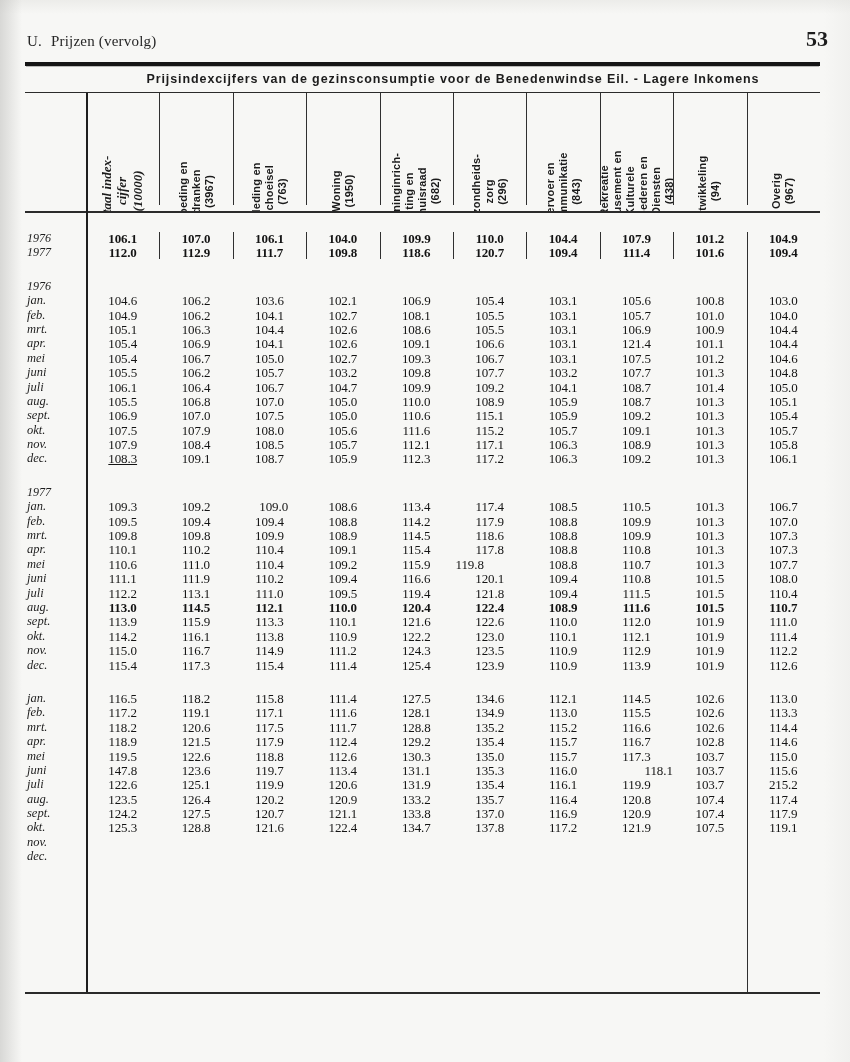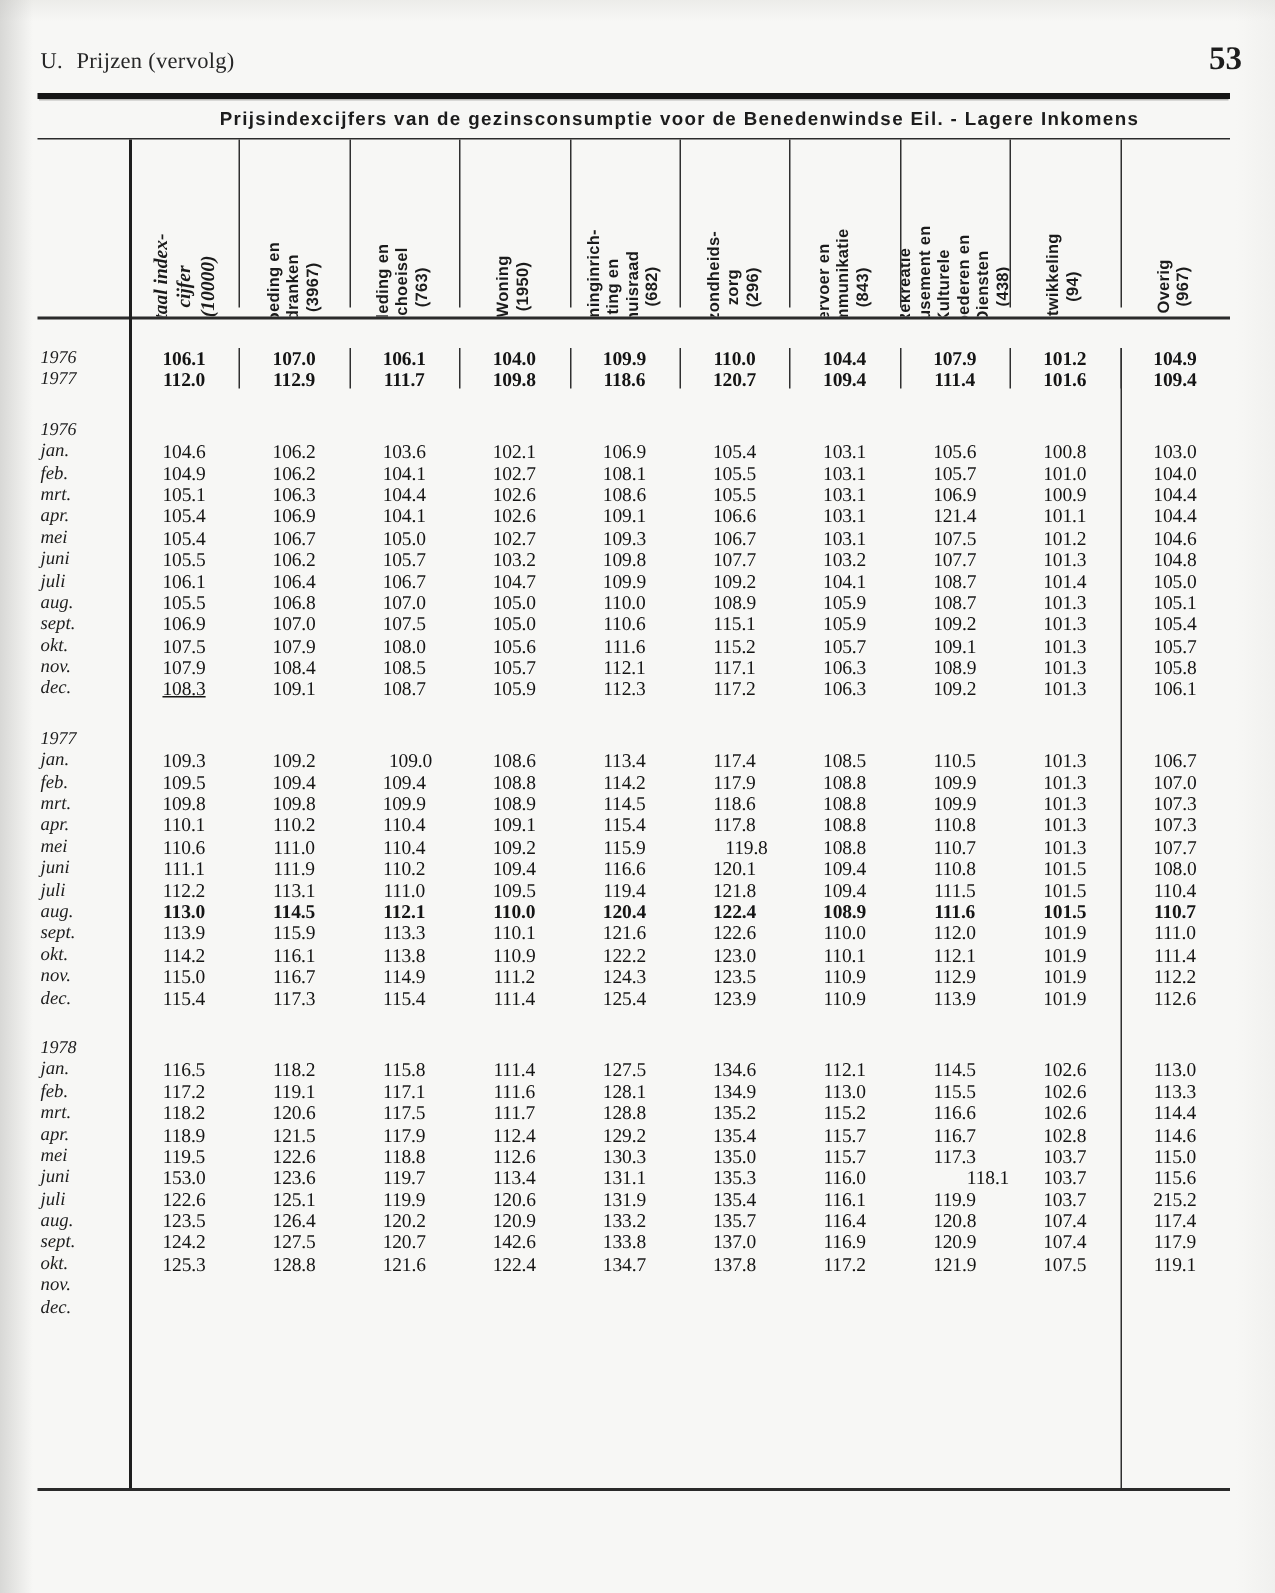--- a/index.html
+++ b/index.html
@@ -553,21 +553,21 @@
           <div class="cell" style="left: 648.2px; width: 73.4px;">101.3</div>
           <div class="cell" style="left: 721.6px; width: 73.4px;">107.3</div>
         </div>
         <div class="row">
           <div class="stub">mei</div>
           <div class="cell" style="left: 61px; width: 73.4px;">110.6</div>
           <div class="cell" style="left: 134.4px; width: 73.4px;">111.0</div>
           <div class="cell" style="left: 207.8px; width: 73.4px;">110.4</div>
           <div class="cell" style="left: 281.2px; width: 73.4px;">109.2</div>
           <div class="cell" style="left: 354.6px; width: 73.4px;">115.9</div>
-          <div class="cell" style="left: 436px; width: 73.4px; font-family: Liberation Serif, serif;">119.8</div>
+          <div class="cell" style="left: 408px; width: 73.4px; font-family: Liberation Serif, serif;">119.8</div>
           <div class="cell" style="left: 501.4px; width: 73.4px;">108.8</div>
           <div class="cell" style="left: 574.8px; width: 73.4px;">110.7</div>
           <div class="cell" style="left: 648.2px; width: 73.4px;">101.3</div>
           <div class="cell" style="left: 721.6px; width: 73.4px;">107.7</div>
         </div>
         <div class="row">
           <div class="stub">juni</div>
           <div class="cell" style="left: 61px; width: 73.4px;">111.1</div>
           <div class="cell" style="left: 134.4px; width: 73.4px;">111.9</div>
           <div class="cell" style="left: 207.8px; width: 73.4px;">110.2</div>
@@ -651,23 +651,20 @@
           <div class="cell" style="left: 207.8px; width: 73.4px;">115.4</div>
           <div class="cell" style="left: 281.2px; width: 73.4px;">111.4</div>
           <div class="cell" style="left: 354.6px; width: 73.4px;">125.4</div>
           <div class="cell" style="left: 428px; width: 73.4px;">123.9</div>
           <div class="cell" style="left: 501.4px; width: 73.4px;">110.9</div>
           <div class="cell" style="left: 574.8px; width: 73.4px;">113.9</div>
           <div class="cell" style="left: 648.2px; width: 73.4px;">101.9</div>
           <div class="cell" style="left: 721.6px; width: 73.4px;">112.6</div>
         </div>
         <div class="row gap" style="height: 19px;"></div>
-        <div class="row yearhead">
-          <div class="stub year">1978</div>
-        </div>
         <div class="row">
           <div class="stub">jan.</div>
           <div class="cell" style="left: 61px; width: 73.4px;">116.5</div>
           <div class="cell" style="left: 134.4px; width: 73.4px;">118.2</div>
           <div class="cell" style="left: 207.8px; width: 73.4px;">115.8</div>
           <div class="cell" style="left: 281.2px; width: 73.4px;">111.4</div>
           <div class="cell" style="left: 354.6px; width: 73.4px;">127.5</div>
           <div class="cell" style="left: 428px; width: 73.4px;">134.6</div>
           <div class="cell" style="left: 501.4px; width: 73.4px;">112.1</div>
           <div class="cell" style="left: 574.8px; width: 73.4px;">114.5</div>
@@ -721,21 +718,21 @@
           <div class="cell" style="left: 281.2px; width: 73.4px;">112.6</div>
           <div class="cell" style="left: 354.6px; width: 73.4px;">130.3</div>
           <div class="cell" style="left: 428px; width: 73.4px;">135.0</div>
           <div class="cell" style="left: 501.4px; width: 73.4px;">115.7</div>
           <div class="cell" style="left: 574.8px; width: 73.4px;">117.3</div>
           <div class="cell" style="left: 648.2px; width: 73.4px;">103.7</div>
           <div class="cell" style="left: 721.6px; width: 73.4px;">115.0</div>
         </div>
         <div class="row">
           <div class="stub">juni</div>
-          <div class="cell" style="left: 61px; width: 73.4px;">153.0</div>
+          <div class="cell" style="left: 61px; width: 73.4px;">147.8</div>
           <div class="cell" style="left: 134.4px; width: 73.4px;">123.6</div>
           <div class="cell" style="left: 207.8px; width: 73.4px;">119.7</div>
           <div class="cell" style="left: 281.2px; width: 73.4px;">113.4</div>
           <div class="cell" style="left: 354.6px; width: 73.4px;">131.1</div>
           <div class="cell" style="left: 428px; width: 73.4px;">135.3</div>
           <div class="cell" style="left: 501.4px; width: 73.4px;">116.0</div>
           <div class="cell" style="left: 597px; width: 73.4px;">118.1</div>
           <div class="cell" style="left: 648.2px; width: 73.4px;">103.7</div>
           <div class="cell" style="left: 721.6px; width: 73.4px;">115.6</div>
         </div>
@@ -763,21 +760,21 @@
           <div class="cell" style="left: 501.4px; width: 73.4px;">116.4</div>
           <div class="cell" style="left: 574.8px; width: 73.4px;">120.8</div>
           <div class="cell" style="left: 648.2px; width: 73.4px;">107.4</div>
           <div class="cell" style="left: 721.6px; width: 73.4px;">117.4</div>
         </div>
         <div class="row">
           <div class="stub">sept.</div>
           <div class="cell" style="left: 61px; width: 73.4px;">124.2</div>
           <div class="cell" style="left: 134.4px; width: 73.4px;">127.5</div>
           <div class="cell" style="left: 207.8px; width: 73.4px;">120.7</div>
-          <div class="cell" style="left: 281.2px; width: 73.4px;">142.6</div>
+          <div class="cell" style="left: 281.2px; width: 73.4px;">121.1</div>
           <div class="cell" style="left: 354.6px; width: 73.4px;">133.8</div>
           <div class="cell" style="left: 428px; width: 73.4px;">137.0</div>
           <div class="cell" style="left: 501.4px; width: 73.4px;">116.9</div>
           <div class="cell" style="left: 574.8px; width: 73.4px;">120.9</div>
           <div class="cell" style="left: 648.2px; width: 73.4px;">107.4</div>
           <div class="cell" style="left: 721.6px; width: 73.4px;">117.9</div>
         </div>
         <div class="row">
           <div class="stub">okt.</div>
           <div class="cell" style="left: 61px; width: 73.4px;">125.3</div>

